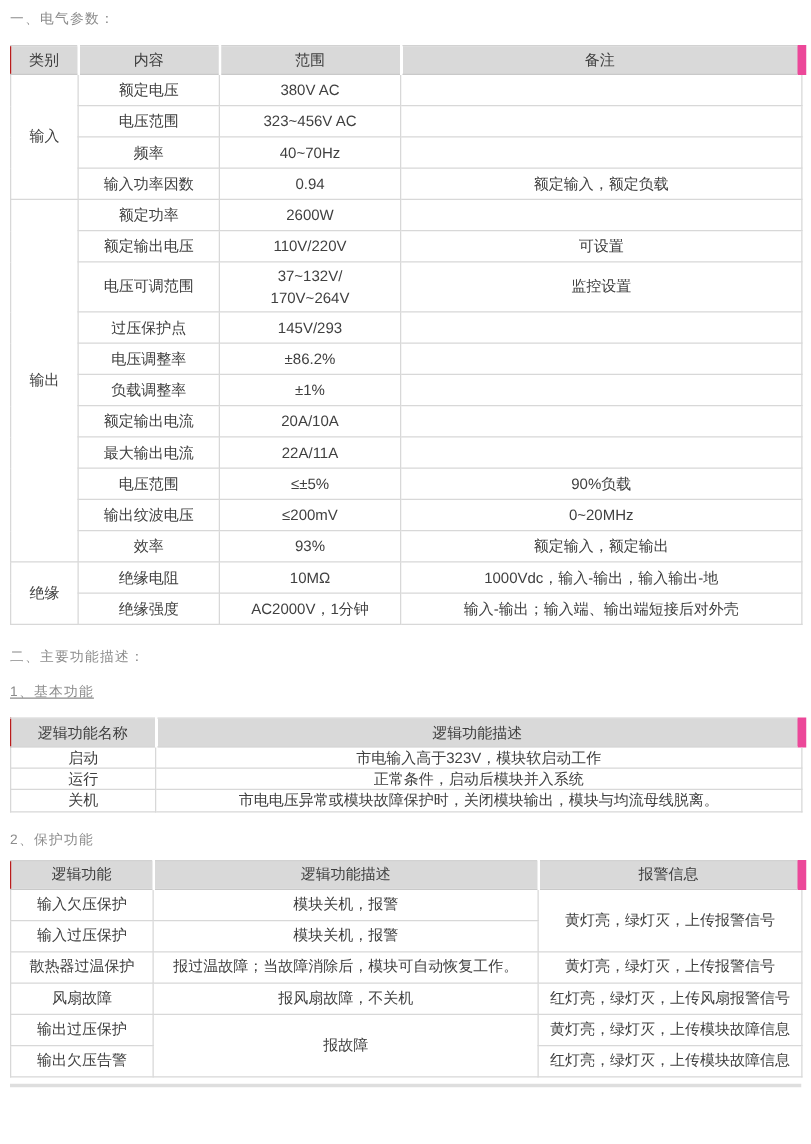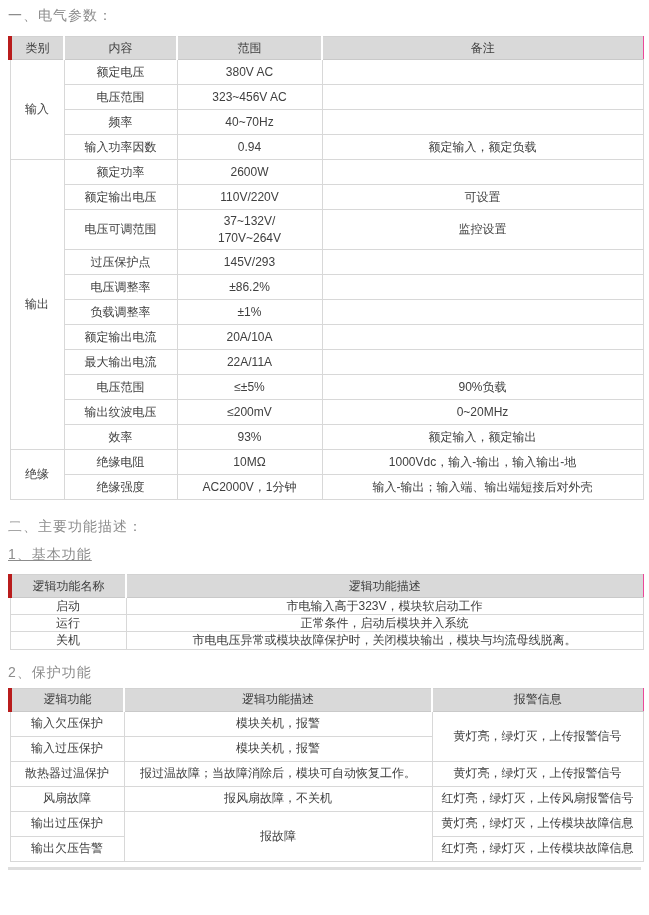--- a/index.html
+++ b/index.html
@@ -7,21 +7,21 @@
     padding: 0;
     background: #ffffff;
     width: 649px;
     font-family: "Liberation Sans", "DejaVu Sans", sans-serif;
   }
   .doc {
     padding: 6px 8px 0 8px;
     width: 633px;
   }
   .sec-title {
-    font-size: 14px;
+    font-size: 11px;
     color: #8c8c8c;
     line-height: 18px;
     letter-spacing: 1px;
   }
   .t1-title   { margin: 0 0 12px 0; }
   .t2-title   { margin: 17px 0 10px 0; }
   .sub-title  { margin: 0 0 11px 0; text-decoration: underline; }
   .sub-title2 { margin: 13px 0 7px 0; }
 
   table {
@@ -42,22 +42,22 @@
   }
   thead td {
     background: #d9d9d9;
     color: #3d3d3d;
     border-top: 1px solid #d2d2d2;
     border-bottom: 1px solid #c9c9c9;
     border-left: 2px solid #ffffff;
     border-right: 2px solid #ffffff;
     height: 22px;
   }
-  thead td:first-child { border-left: 4px solid #b91c1c; font-family: Liberation Serif, serif; }
-  thead td:last-child  { border-right: 1px solid #ec4899; margin-left: 20px; }
+  thead td:first-child { border-left: 1px solid #b91c1c; font-family: Liberation Serif, serif; }
+  thead td:last-child  { border-right: 7px solid #ec4899; margin-left: 20px; }
 
   .tbl-electrical tbody tr { height: 25px; }
   .tbl-electrical tbody tr.row-double { height: 40px; margin-top: 21px; }
   .tbl-basic tbody tr { height: 16px; }
   .tbl-protect tbody tr { height: 25px; }
 
   .pre-line { white-space: pre-line; }
 
   .next-table-edge {
     margin-top: 5px;

